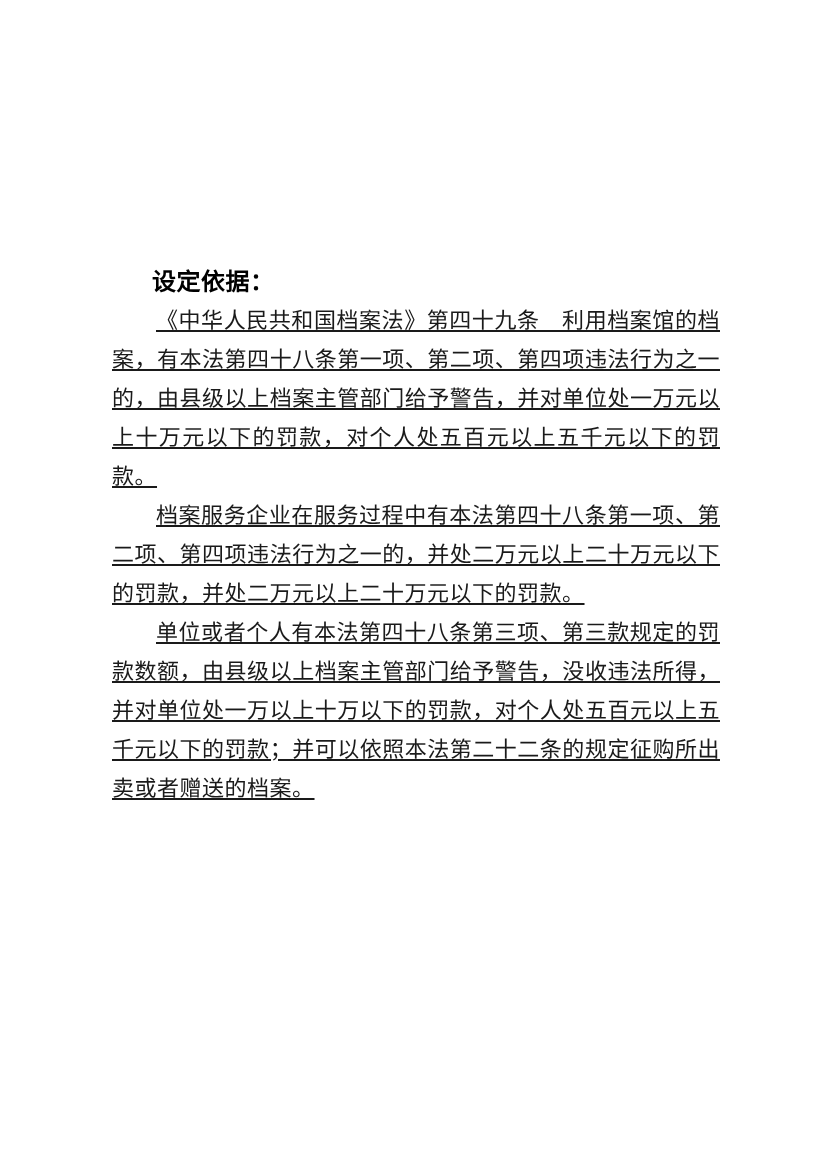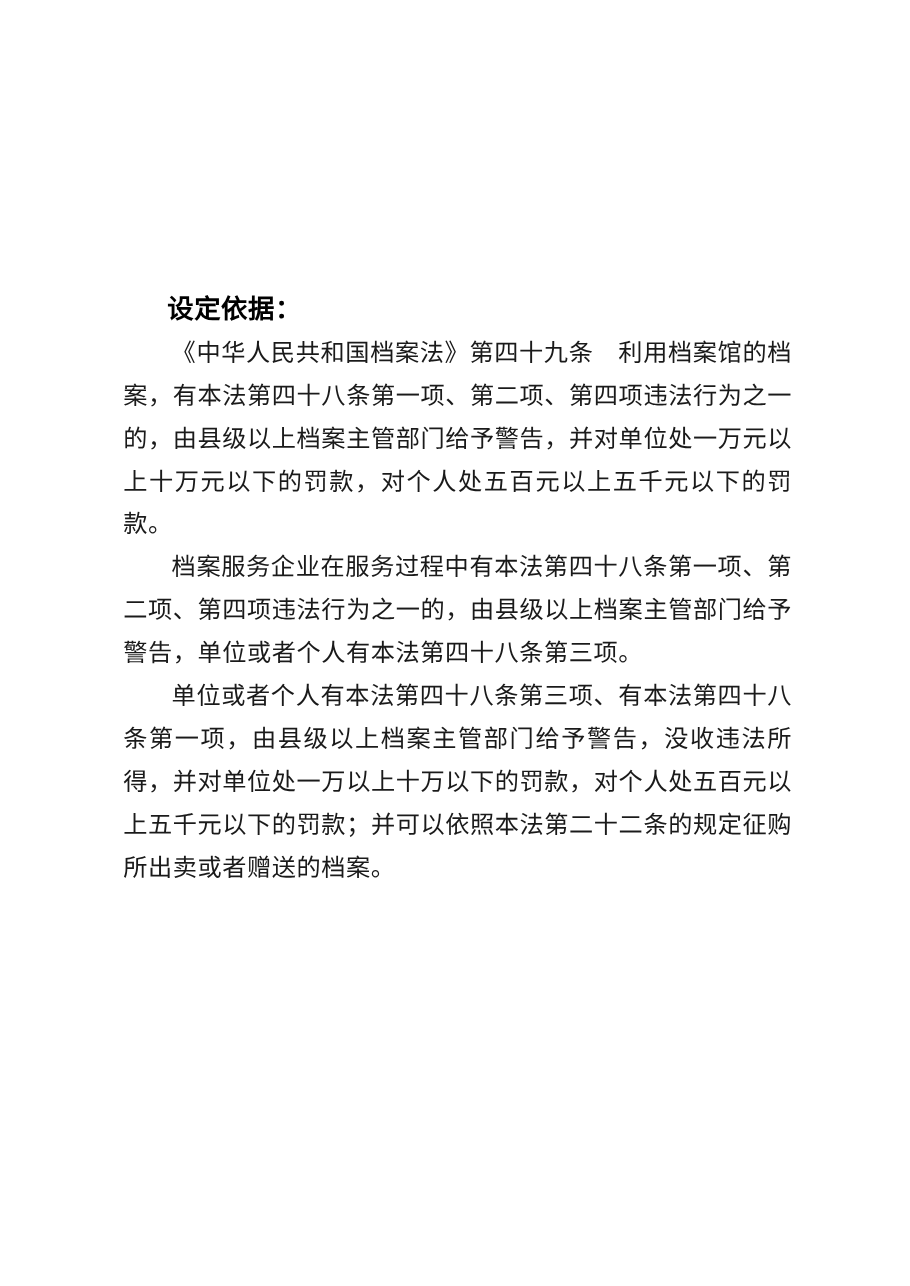--- a/index.html
+++ b/index.html
@@ -32,36 +32,37 @@
     color: #000000;
   }
   .para {
     margin: 0;
     font-size: 22px;
     line-height: 39px;
     letter-spacing: 0.5px;
     text-align: justify;
     text-indent: 2em;
     color: #1a1a1a;
+    text-decoration: underline;
   }
   .page-number {
     position: absolute;
     left: 103px;
     top: 1080px;
     font-size: 19px;
     line-height: 26px;
     letter-spacing: 3px;
     color: #2a2a2a;
     font-family: "Liberation Serif", serif;
   }
 </style>
 </head>
 <body>
 
 <div class="page">
   <div class="content">
     <h2 class="heading">设定依据：</h2>
     <p class="para">《中华人民共和国档案法》第四十九条　利用档案馆的档案，有本法第四十八条第一项、第二项、第四项违法行为之一的，由县级以上档案主管部门给予警告，并对单位处一万元以上十万元以下的罚款，对个人处五百元以上五千元以下的罚款。</p>
-    <p class="para">档案服务企业在服务过程中有本法第四十八条第一项、第二项、第四项违法行为之一的，由县级以上档案主管部门给予警告，单位或者个人有本法第四十八条第三项。</p>
-    <p class="para">单位或者个人有本法第四十八条第三项、有本法第四十八条第一项，由县级以上档案主管部门给予警告，没收违法所得，并对单位处一万以上十万以下的罚款，对个人处五百元以上五千元以下的罚款；并可以依照本法第二十二条的规定征购所出卖或者赠送的档案。</p>
+    <p class="para">档案服务企业在服务过程中有本法第四十八条第一项、第二项、第四项违法行为之一的，并处二万元以上二十万元以下的罚款，并处二万元以上二十万元以下的罚款。</p>
+    <p class="para">单位或者个人有本法第四十八条第三项、第三款规定的罚款数额，由县级以上档案主管部门给予警告，没收违法所得，并对单位处一万以上十万以下的罚款，对个人处五百元以上五千元以下的罚款；并可以依照本法第二十二条的规定征购所出卖或者赠送的档案。</p>
   </div>
   <div class="page-number">– 8 –</div>
 </div>
 
 </body></html>

